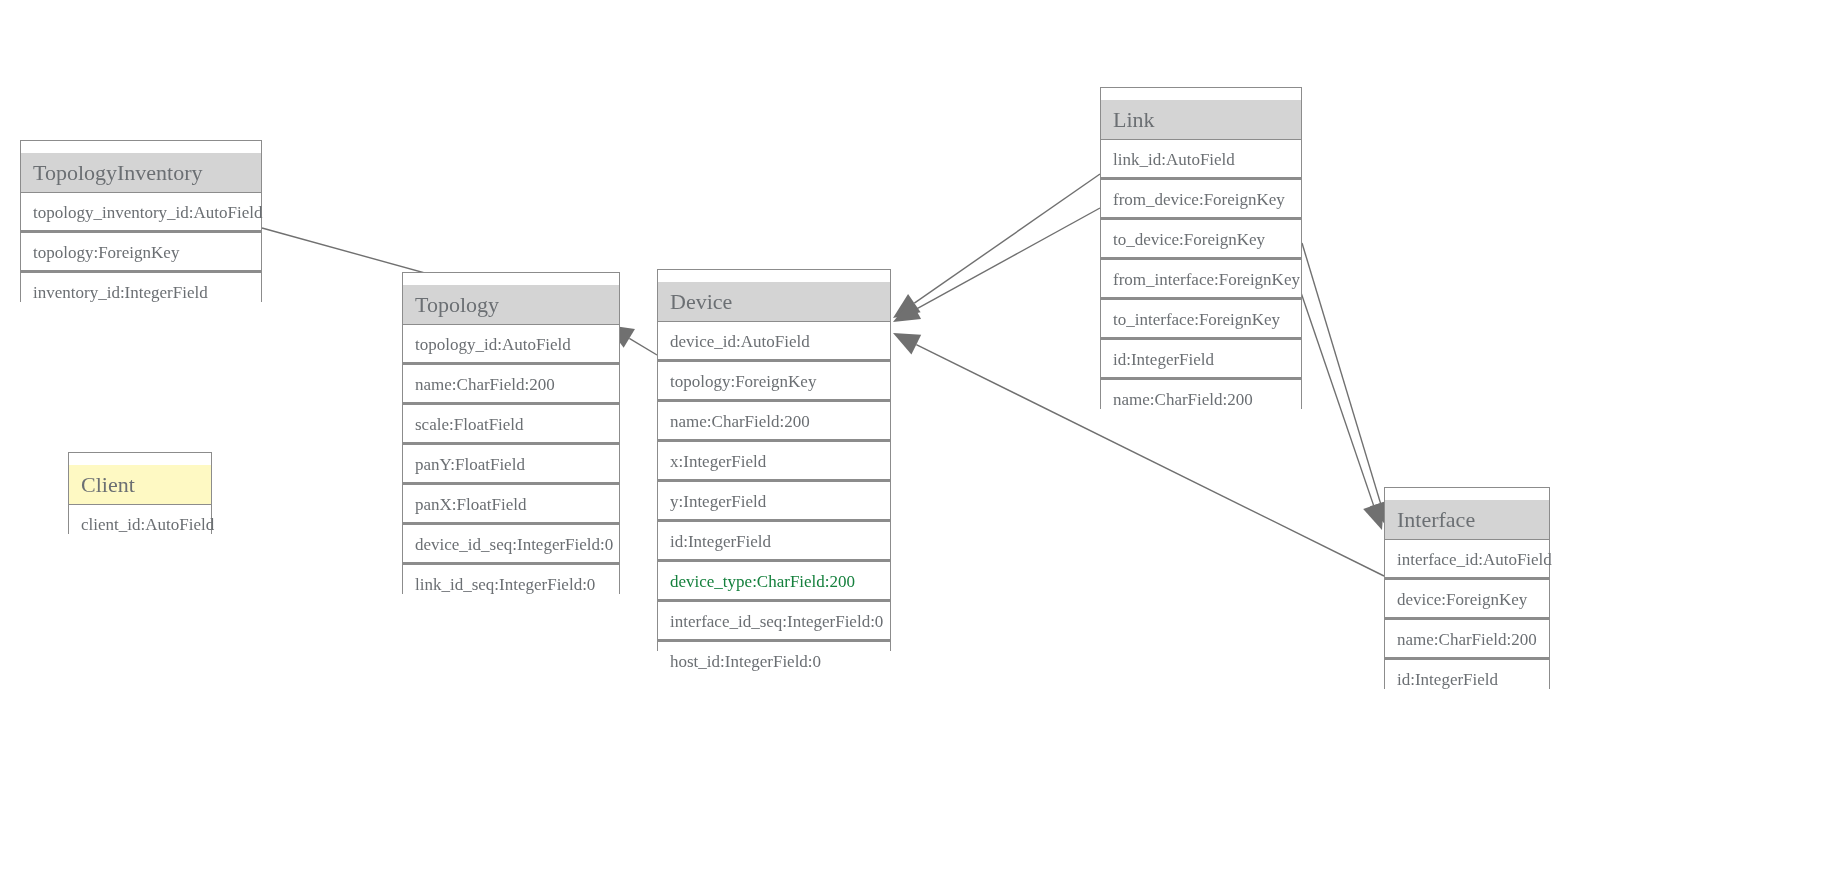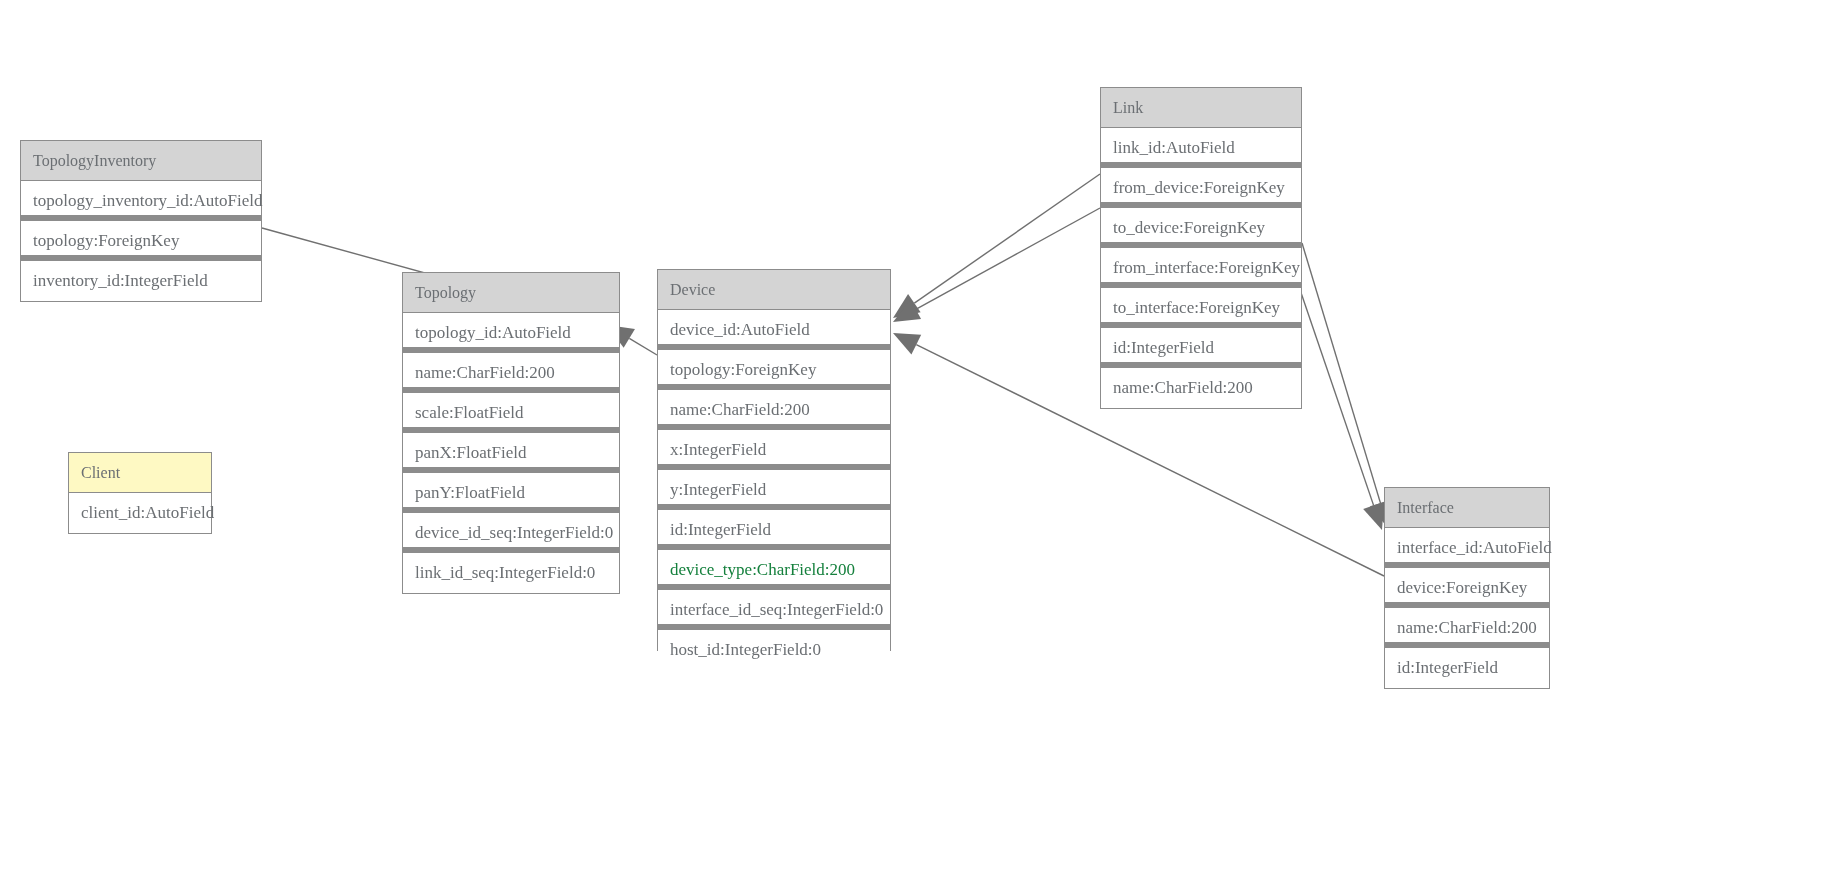--- a/index.html
+++ b/index.html
@@ -31,30 +31,31 @@
     box-sizing: border-box;
     border: 1px solid #8c8c8c;
     background: #ffffff;
     z-index: 5;
   }
   .entity-header {
     box-sizing: border-box;
     background: #d4d4d4;
     border-bottom: 1px solid #8c8c8c;
     color: #6b6f73;
-    font-size: 16px;
+    font-size: 22px;
     line-height: 40px;
     height: 40px;
     padding: 0 12px;
     white-space: nowrap;
     overflow: hidden;
+    margin-top: 12px;
   }
   .entity-field {
     box-sizing: border-box;
-    border-bottom: 6px solid #7f1d1d;
+    border-bottom: 3px solid #7f1d1d;
     color: #6b6f73;
     font-size: 17px;
     line-height: 40px;
     height: 40px;
     padding: 0 12px;
     white-space: nowrap;
     overflow: visible;
     background: #ffffff;
   }
   .entity-field:last-child {
@@ -105,22 +106,22 @@
     </div>
     <div class="entity" style="left: 68px; top: 452px; width: 144px; height: 82px; border-color: rgb(140, 140, 140);">
       <div class="entity-header" style="background: #fef9c3; color: rgb(107, 111, 115); border-color: rgb(140, 140, 140);">Client</div>
       <div class="entity-field" style="color: rgb(107, 111, 115); border-color: rgb(140, 140, 140);">client_id:AutoField</div>
     </div>
     <div class="entity" style="left: 402px; top: 272px; width: 218px; height: 322px; border-color: rgb(140, 140, 140);">
       <div class="entity-header" style="background: rgb(212, 212, 212); color: rgb(107, 111, 115); border-color: rgb(140, 140, 140);">Topology</div>
       <div class="entity-field" style="color: rgb(107, 111, 115); border-color: rgb(140, 140, 140);">topology_id:AutoField</div>
       <div class="entity-field" style="color: rgb(107, 111, 115); border-color: rgb(140, 140, 140);">name:CharField:200</div>
       <div class="entity-field" style="color: rgb(107, 111, 115); border-color: rgb(140, 140, 140);">scale:FloatField</div>
+      <div class="entity-field" style="color: rgb(107, 111, 115); border-color: rgb(140, 140, 140);">panY:FloatField</div>
       <div class="entity-field" style="color: rgb(107, 111, 115); border-color: rgb(140, 140, 140);">panX:FloatField</div>
-      <div class="entity-field" style="color: rgb(107, 111, 115); border-color: rgb(140, 140, 140);">panY:FloatField</div>
       <div class="entity-field" style="color: rgb(107, 111, 115); border-color: rgb(140, 140, 140);">device_id_seq:IntegerField:0</div>
       <div class="entity-field" style="color: rgb(107, 111, 115); border-color: rgb(140, 140, 140);">link_id_seq:IntegerField:0</div>
     </div>
     <div class="entity" style="left: 657px; top: 269px; width: 234px; height: 382px; border-color: rgb(140, 140, 140);">
       <div class="entity-header" style="background: rgb(212, 212, 212); color: rgb(107, 111, 115); border-color: rgb(140, 140, 140);">Device</div>
       <div class="entity-field" style="color: rgb(107, 111, 115); border-color: rgb(140, 140, 140);">device_id:AutoField</div>
       <div class="entity-field" style="color: rgb(107, 111, 115); border-color: rgb(140, 140, 140);">topology:ForeignKey</div>
       <div class="entity-field" style="color: rgb(107, 111, 115); border-color: rgb(140, 140, 140);">name:CharField:200</div>
       <div class="entity-field" style="color: rgb(107, 111, 115); border-color: rgb(140, 140, 140);">x:IntegerField</div>
       <div class="entity-field" style="color: rgb(107, 111, 115); border-color: rgb(140, 140, 140);">y:IntegerField</div>

